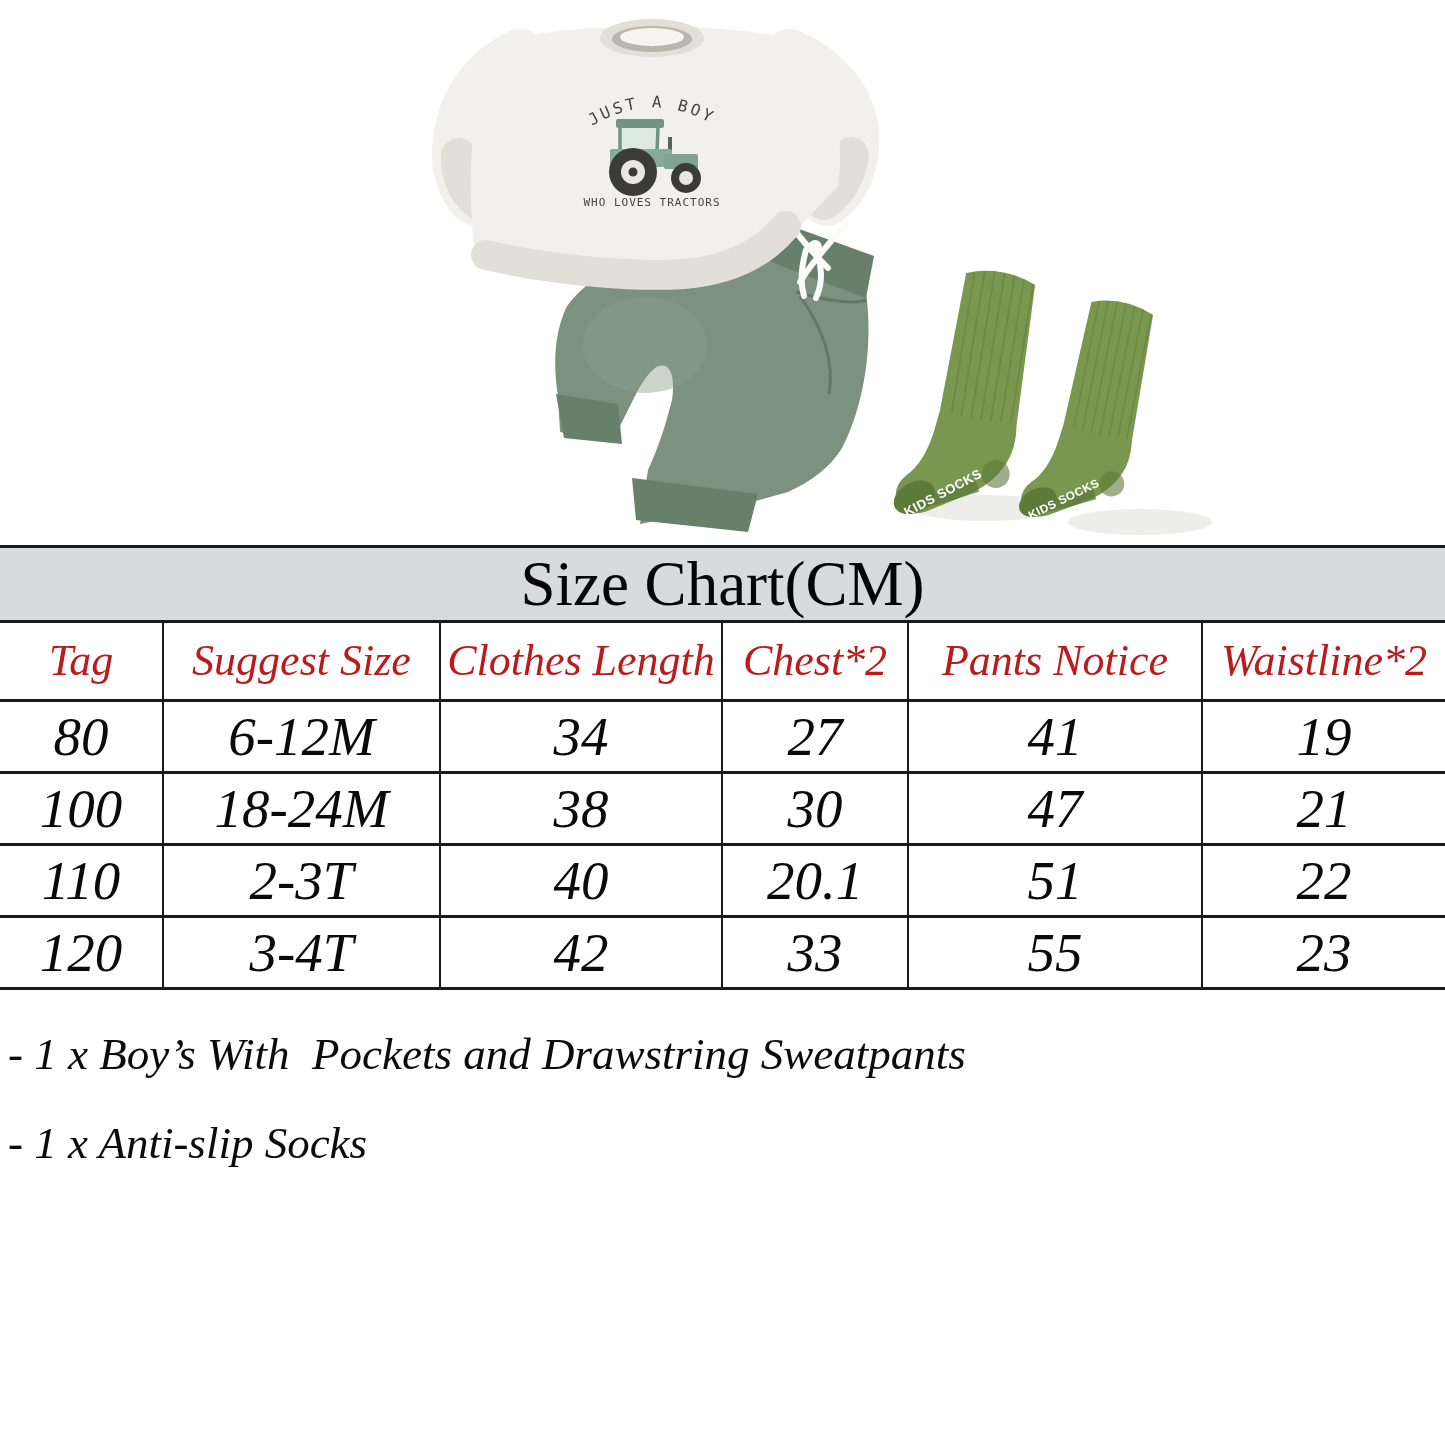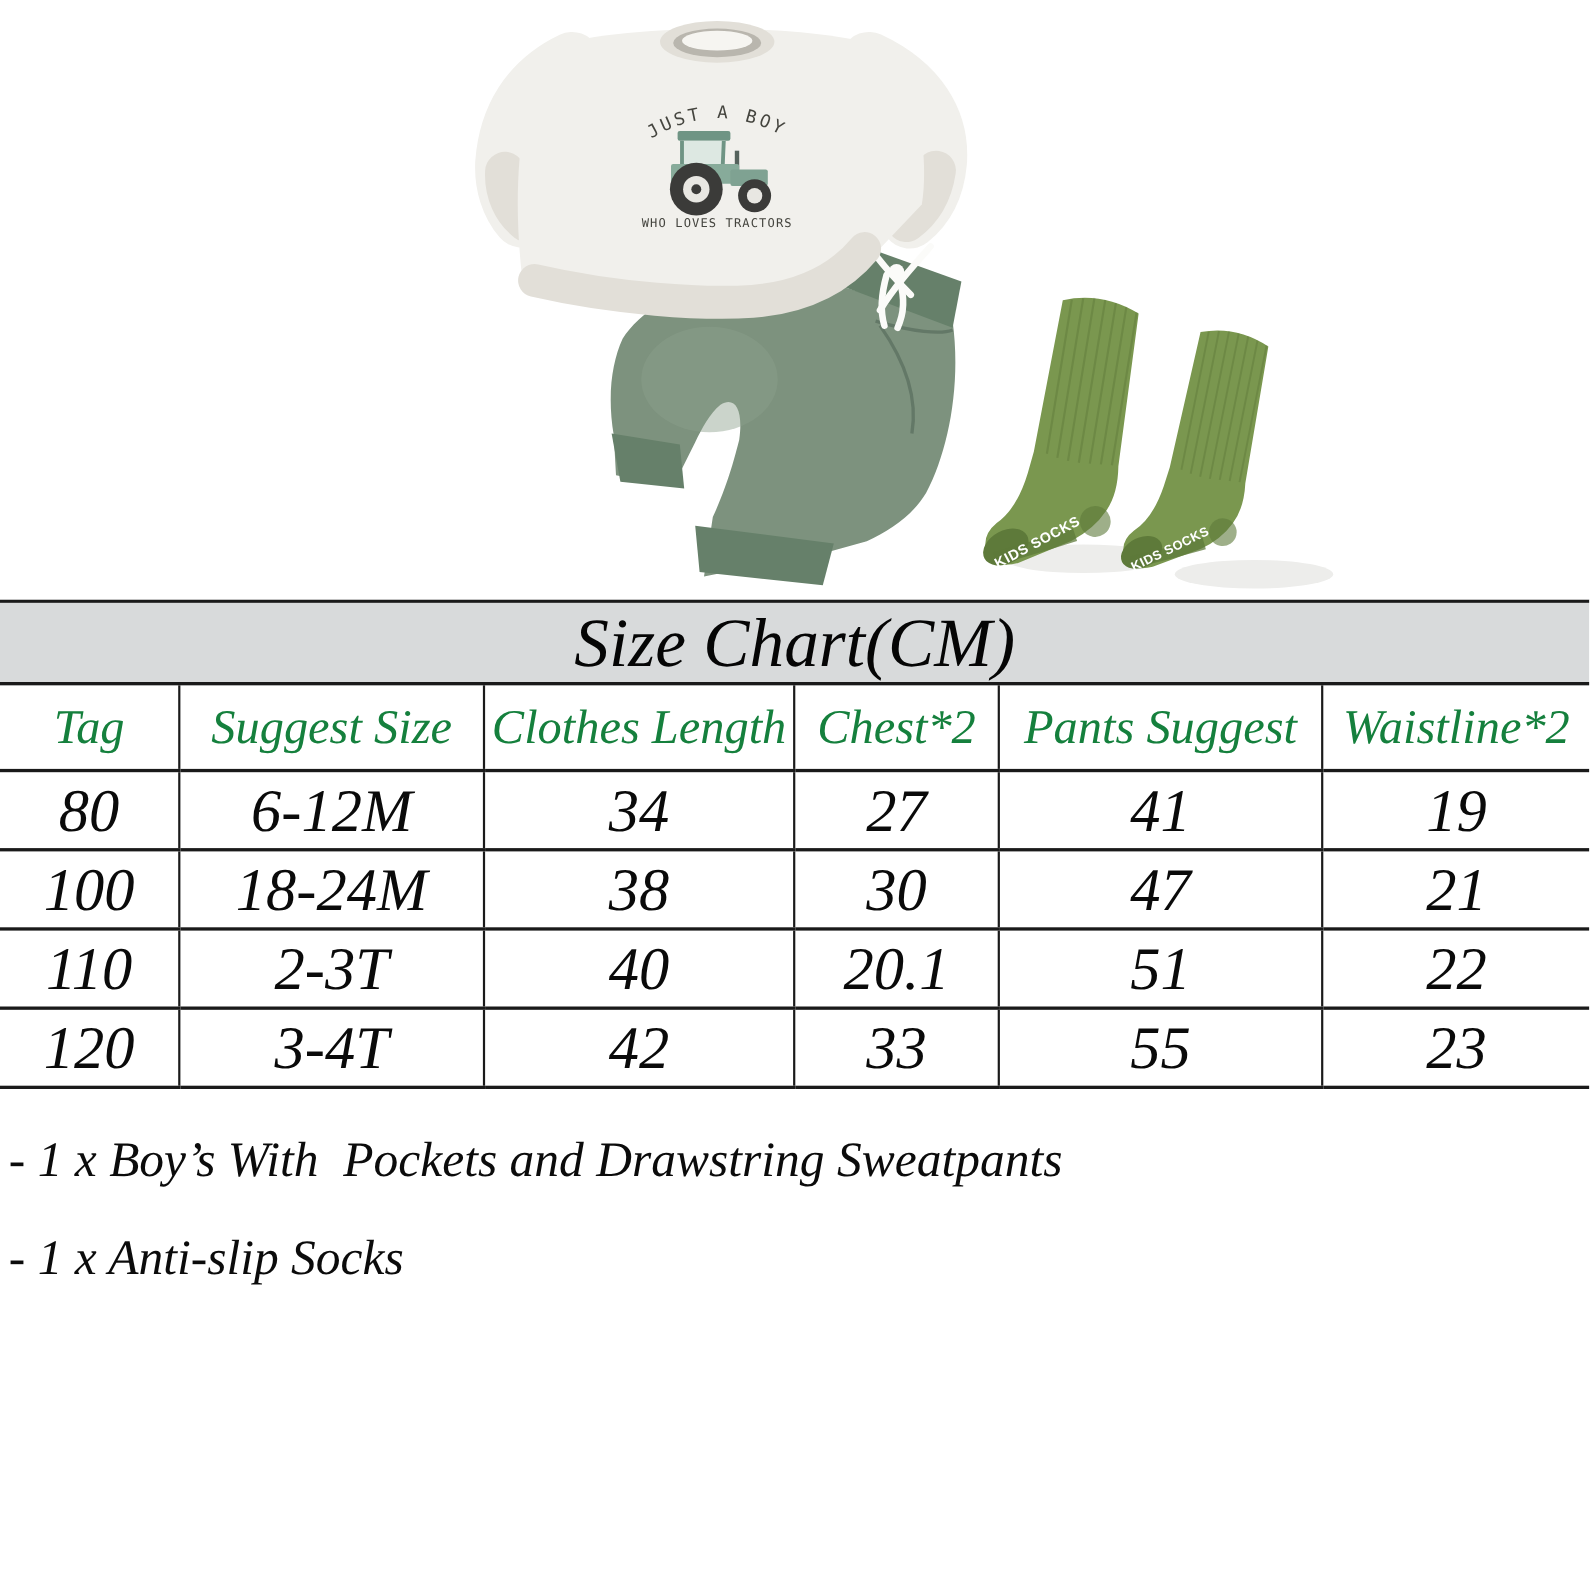--- a/index.html
+++ b/index.html
@@ -18,21 +18,20 @@
   
   .title-band{
     width:1445px;height:72px;
     background:#d8dadb;
     border-top:3px solid #1a1a1a;
     border-bottom:3px solid #1a1a1a;
     display:flex;align-items:center;justify-content:center;
     box-sizing:content-box;
   }
   .title-band span{
-    font-style:italic;
     font-size:63px;
     line-height:1;
     color:#050505;
     letter-spacing:0px;
   }
 
   
   table.size-chart{
     width:1445px;
     border-collapse:collapse;
@@ -43,21 +42,21 @@
     border-left-width:2px;
     border-right-width:2px;
     text-align:center;
     vertical-align:middle;
     padding:0;
     font-style:italic;
     font-weight:normal;
     white-space:nowrap;
     overflow:hidden;
   }
-  table.size-chart th{font-size:44px;color:#15803d;}
+  table.size-chart th{font-size:44px;color:#b91c1c;}
   table.size-chart td{font-size:55px;color:#0a0a0a;}
   table.size-chart thead tr{height:77px;}
   table.size-chart tbody tr{height:72px;}
   table.size-chart th{border-top:none;}
   table.size-chart th:first-child, table.size-chart td:first-child{border-left:none;}
   table.size-chart th:last-child, table.size-chart td:last-child{border-right:none;}
 
   
   .notice{
     padding:2px 6px 0 8px;
@@ -227,21 +226,21 @@
       <col style="width:186px">
         <col style="width:294px">
         <col style="width:243px">
     </colgroup>
     <thead>
       <tr>
         <th>Tag</th>
         <th>Suggest Size</th>
         <th>Clothes Length</th>
         <th>Chest*2</th>
-        <th>Pants Suggest</th>
+        <th>Pants Notice</th>
         <th>Waistline*2</th>
       </tr>
     </thead>
     <tbody>
       <tr>
         <td>80</td>
         <td>6-12M</td>
         <td>34</td>
         <td>27</td>
         <td>41</td>

